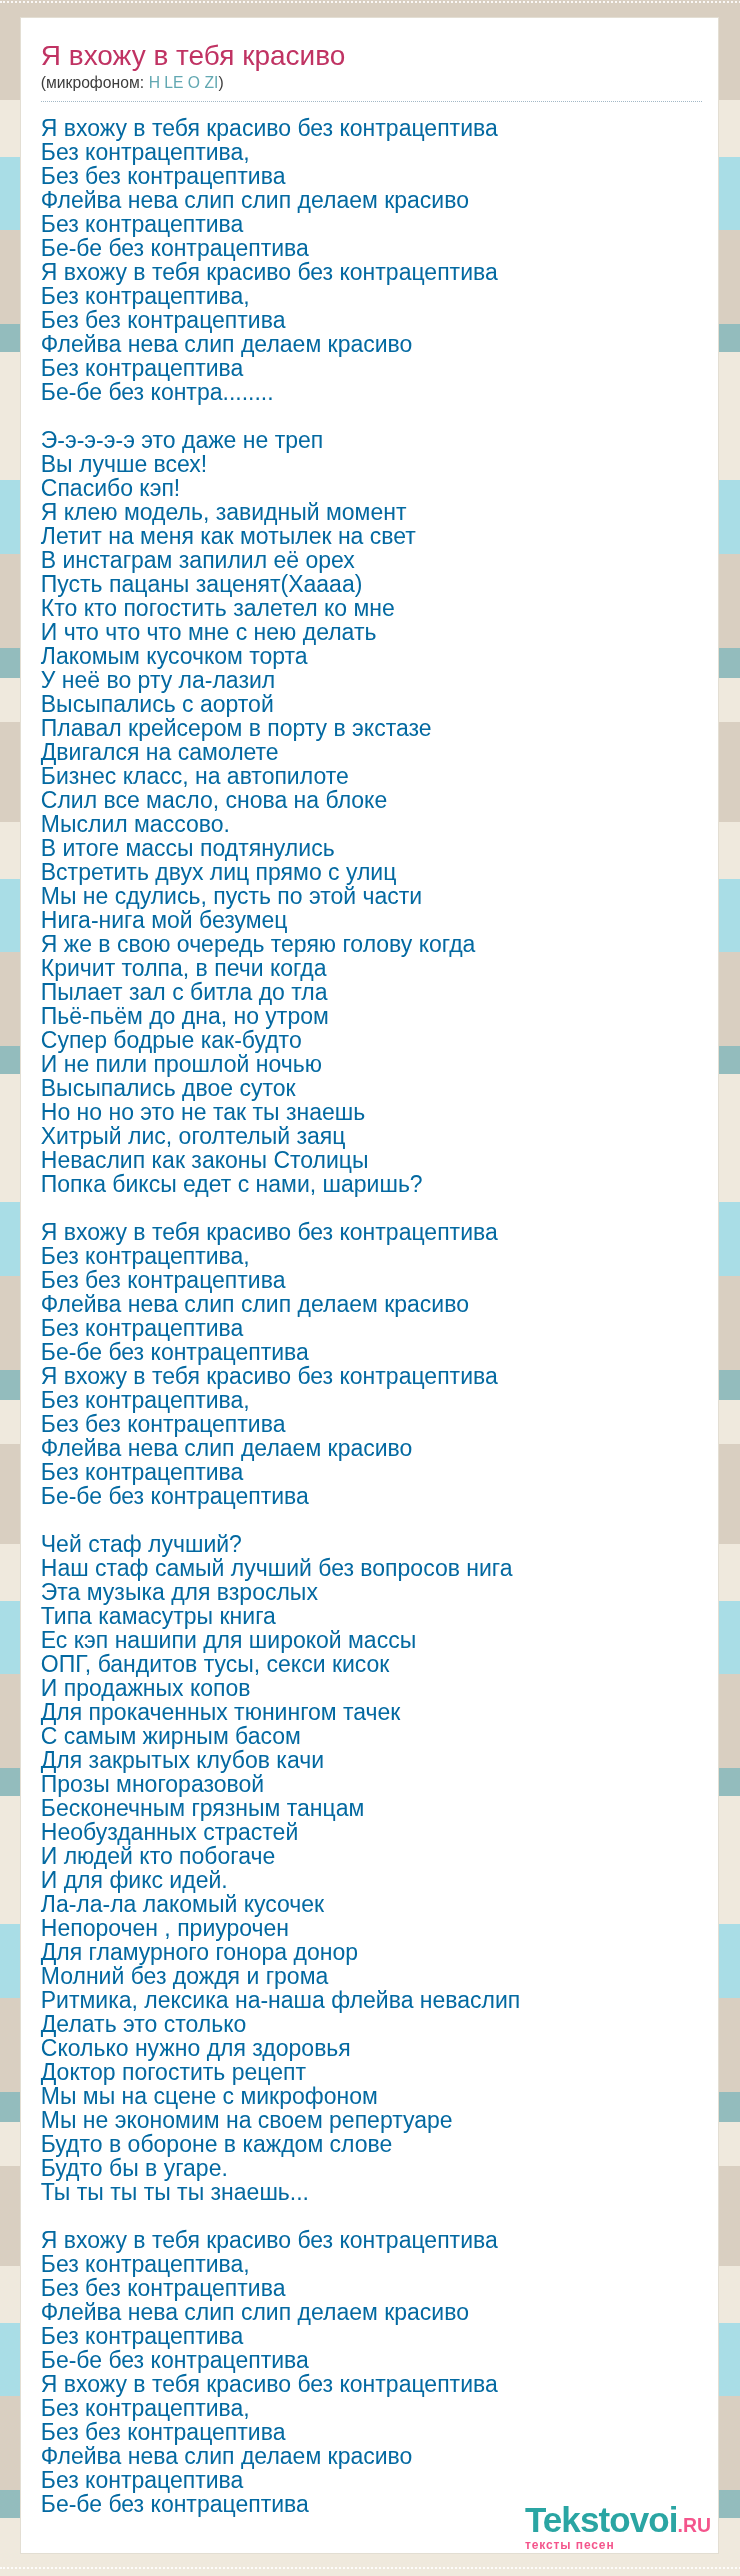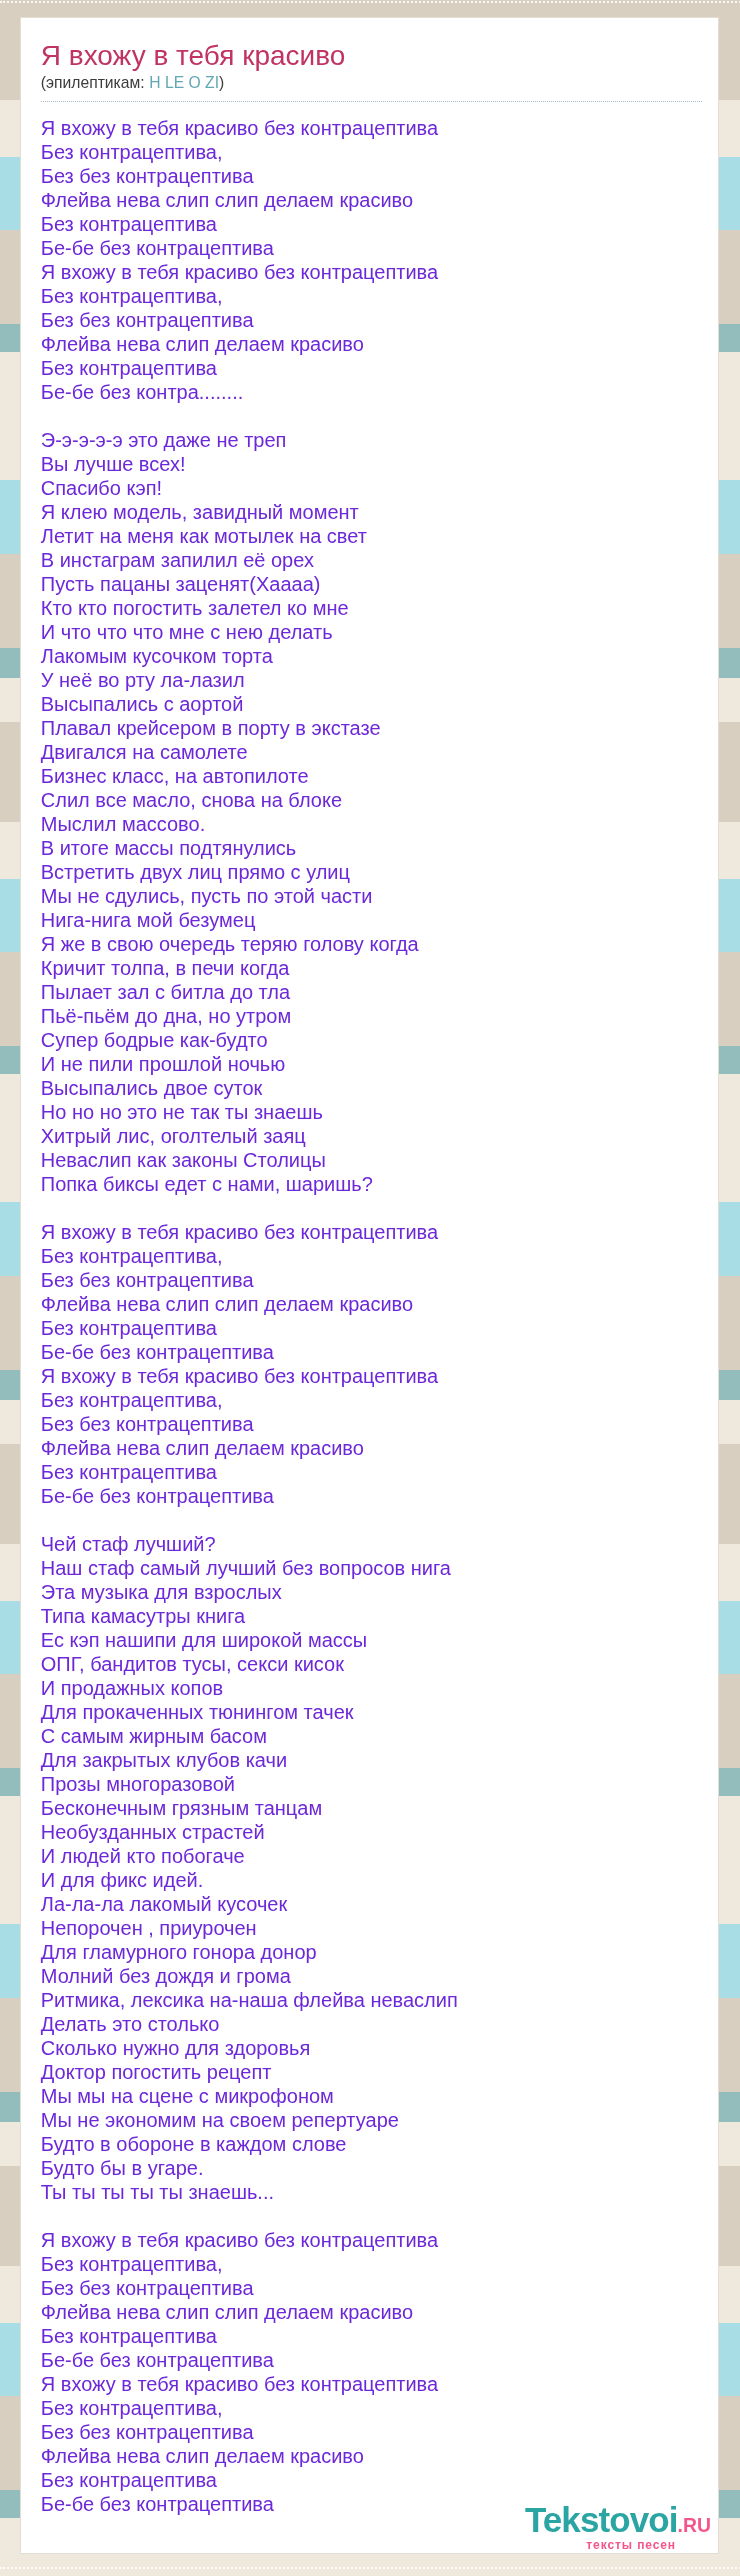--- a/index.html
+++ b/index.html
@@ -57,31 +57,30 @@
     text-decoration: none;
     margin-left: 4.6px;
     cursor: pointer;
   }
   .artist-suffix { color: #3c3c3c; }
   .separator {
     border-bottom: 0.9px dotted #a3b8c6;
     margin: 0 0 14px 0;
   }
   .lyrics {
-    font-size: 20px;
+    font-size: 23px;
     line-height: 24px;
-    color: #6d28d9;
+    color: #0369a1;
   }
   .stanza { margin: 0 0 24px 0; }
   .stanza:last-child { margin-bottom: 0; }
 
   .logo {
     position: absolute;
     right: 7.4px; bottom: 1.9px;
-    text-align: right;
     line-height: 1;
     cursor: pointer;
     user-select: none;
   }
   .logo-main {
     font-size: 35px;
     font-weight: bold;
     color: var(--logo-teal, #2aa5a3);
     letter-spacing: -0.9px;
   }
@@ -102,21 +101,21 @@
 </head>
 <body>
 
 <div class="edge-dotted top"></div>
 
 <div class="card">
 
   <h1 class="title">Я вхожу в тебя красиво</h1>
 
   <div class="artist-line">
-    <span>(эпилептикам:</span><a class="artist-link">H LE O ZI</a><span class="artist-suffix">)</span>
+    <span>(микрофоном:</span><a class="artist-link">H LE O ZI</a><span class="artist-suffix">)</span>
   </div>
 
   <div class="separator"></div>
 
   <div class="lyrics">
     <div class="stanza">
         <div class="line">Я вхожу в тебя красиво без контрацептива</div>
         <div class="line">Без контрацептива,</div>
         <div class="line">Без без контрацептива</div>
         <div class="line">Флейва нева слип слип делаем красиво</div>

